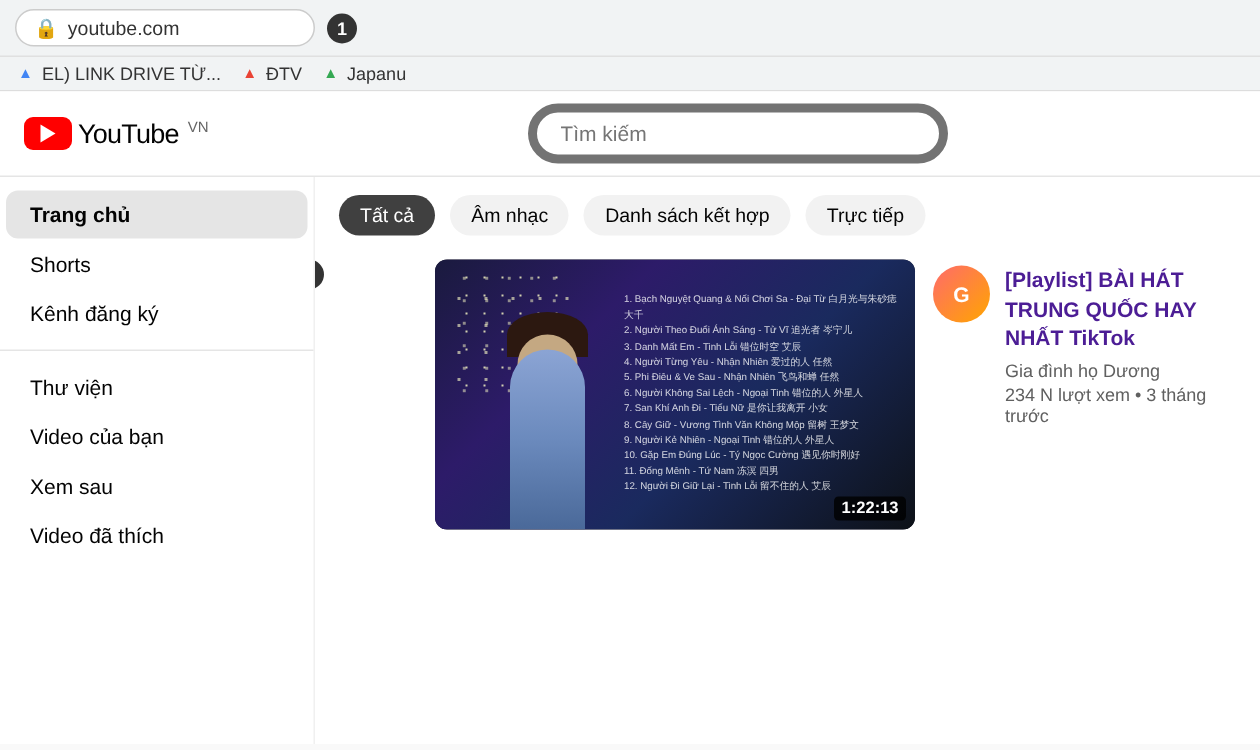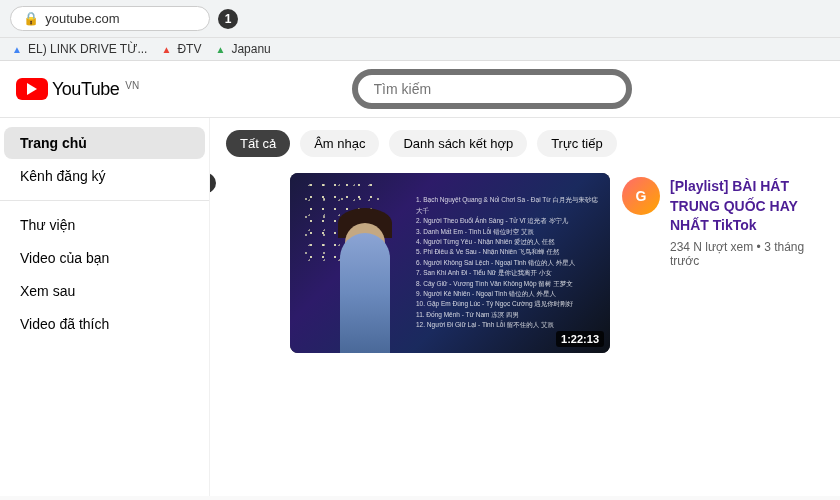--- a/index.html
+++ b/index.html
@@ -396,20 +396,23 @@
     <div class="yt-search">
       <input class="search-box" type="text" placeholder="Tìm kiếm" style="">
     </div>
   </div>
 
   <div class="yt-main">
 
     <div class="yt-sidebar">
       <div class="sidebar-item active">
         <span>Trang chủ</span>
+      </div>
+      <div class="sidebar-item">
+        <span>Shorts</span>
       </div>
       <div class="sidebar-item">
         <span>Kênh đăng ký</span>
       </div>
       <div class="sidebar-divider"></div>
       <div class="sidebar-item">
         <span>Thư viện</span>
       </div>
       <div class="sidebar-item">
         <span>Video của bạn</span>
@@ -463,20 +466,21 @@
           <div class="duration-badge">1:22:13</div>
         </div>
 
         <div class="video-info">
           <div class="channel-row">
             <div class="channel-avatar">
               <span>G</span>
             </div>
             <div class="video-details">
               <div class="video-title">[Playlist] BÀI HÁT TRUNG QUỐC HAY NHẤT TikTok</div>
+              <div class="channel-name">Gia đình họ Dương</div>
               <div class="video-meta">234 N lượt xem • 3 tháng trước</div>
             </div>
           </div>
         </div>
       </div>
 
     </div>
   </div>
 </div>
 

